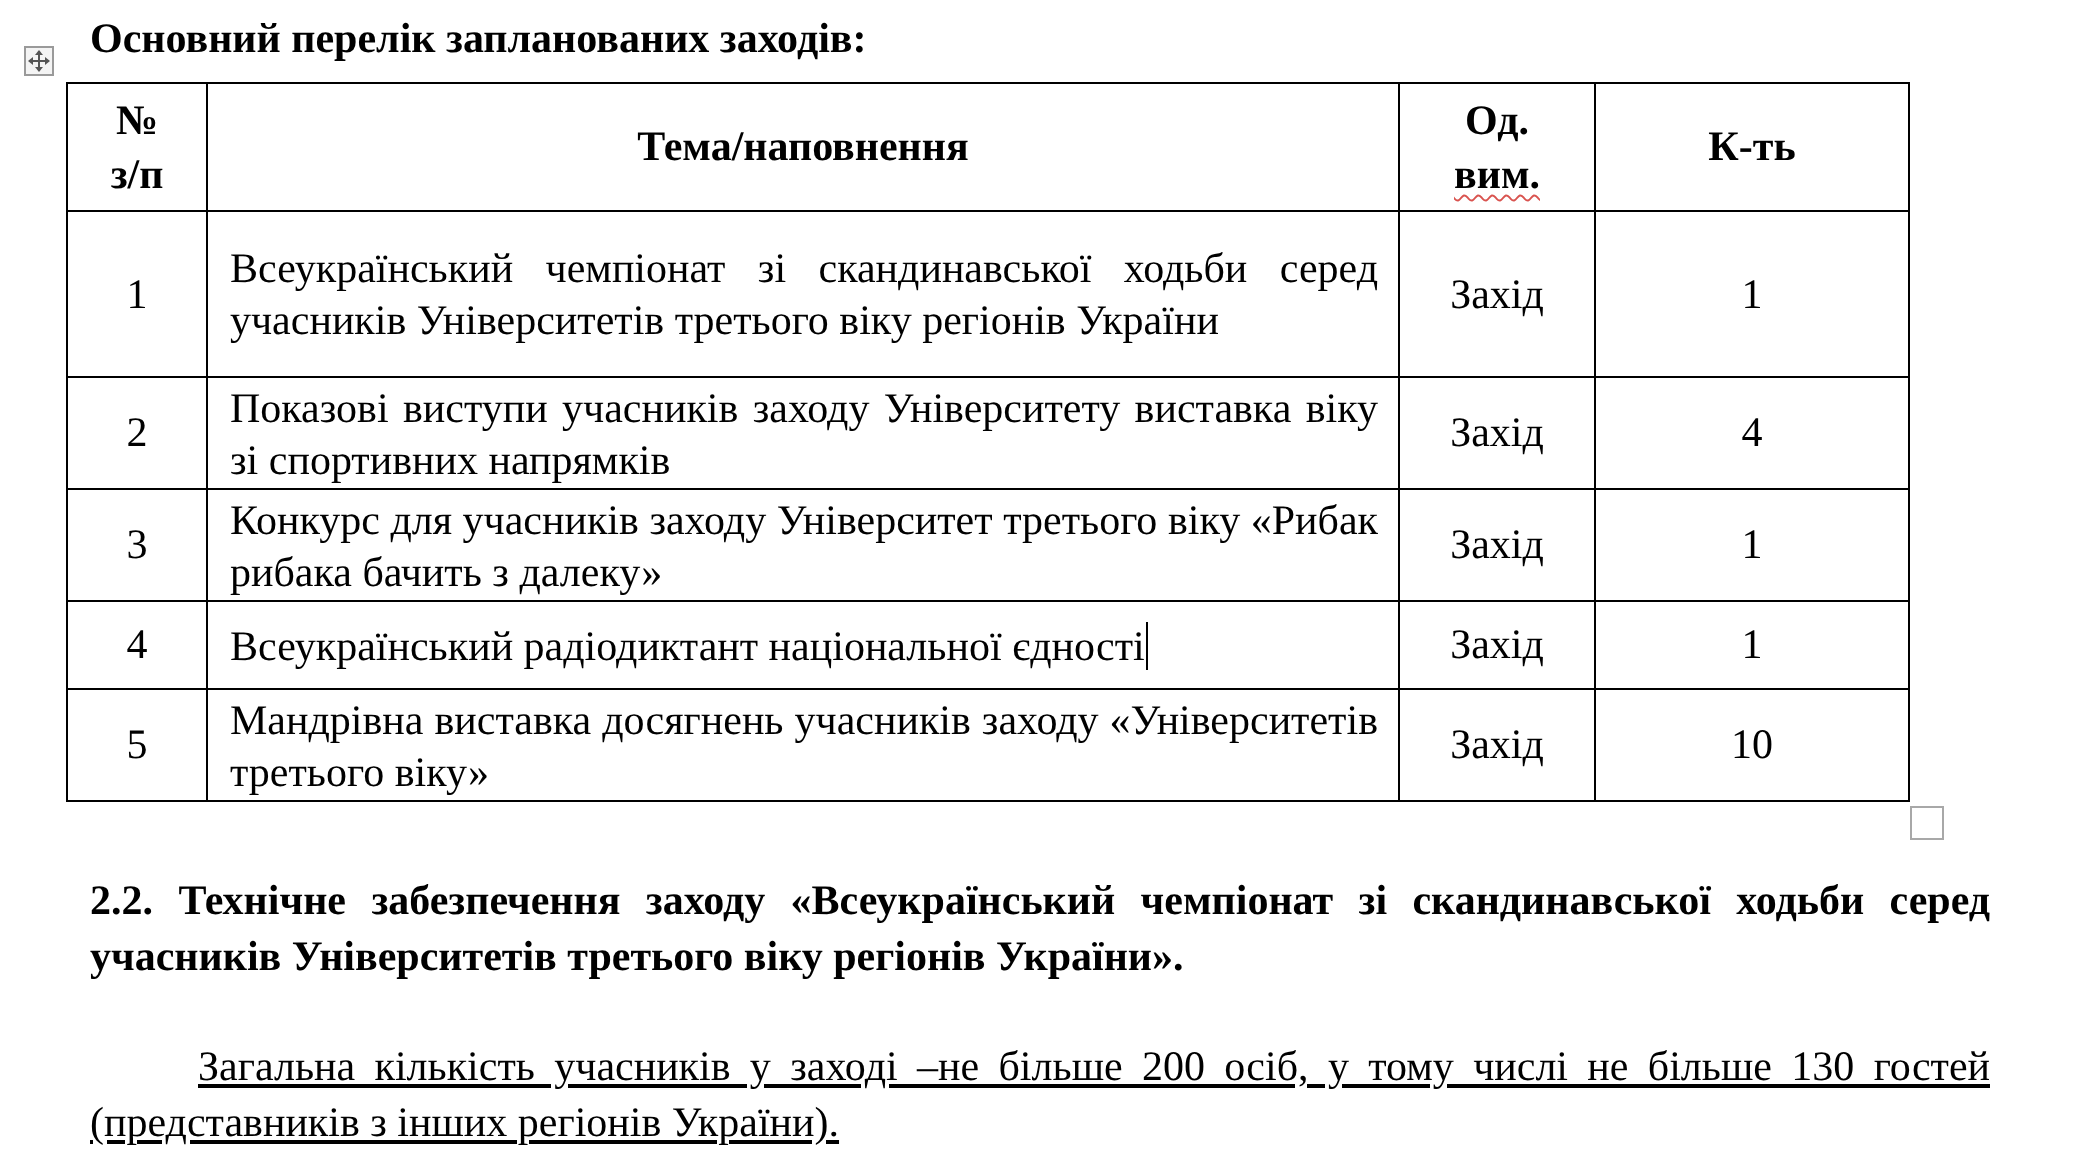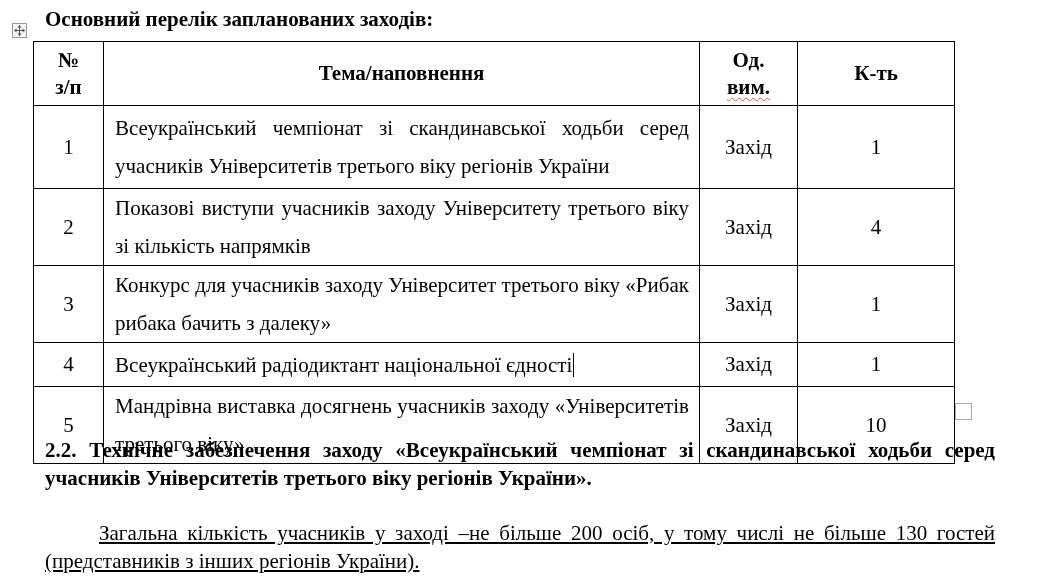--- a/index.html
+++ b/index.html
@@ -67,21 +67,21 @@
       text-decoration-thickness: 1px;
       text-underline-offset: 3px;
     }
     td.num, td.unit, td.qty {
       text-align: center;
     }
     td.topic {
       text-align: justify;
       text-align-last: left;
       padding: 0 10px 0 11px !important;
-      line-height: 38px;
+      line-height: 26px;
     }
     tr.r1 td { height: 82px; }
     tr.r2 td { height: 55px; }
     tr.r3 td { height: 55px; }
     tr.r4 td { height: 43px; }
     tr.r5 td { height: 55px; }
     .cursor {
       display: inline-block;
       width: 1px;
       height: 24px;
@@ -162,21 +162,21 @@
   </thead>
   <tbody>
     <tr class="r1">
       <td class="num">1</td>
       <td class="topic">Всеукраїнський чемпіонат зі скандинавської ходьби серед учасників Університетів третього віку регіонів України</td>
       <td class="unit">Захід</td>
       <td class="qty">1</td>
     </tr>
     <tr class="r2">
       <td class="num">2</td>
-      <td class="topic">Показові виступи учасників заходу Університету третього віку зі кількість напрямків</td>
+      <td class="topic">Показові виступи учасників заходу Університету виставка віку зі спортивних напрямків</td>
       <td class="unit">Захід</td>
       <td class="qty">4</td>
     </tr>
     <tr class="r3">
       <td class="num">3</td>
       <td class="topic">Конкурс для учасників заходу Університет третього віку  «Рибак рибака бачить з далеку»</td>
       <td class="unit">Захід</td>
       <td class="qty">1</td>
     </tr>
     <tr class="r4">

